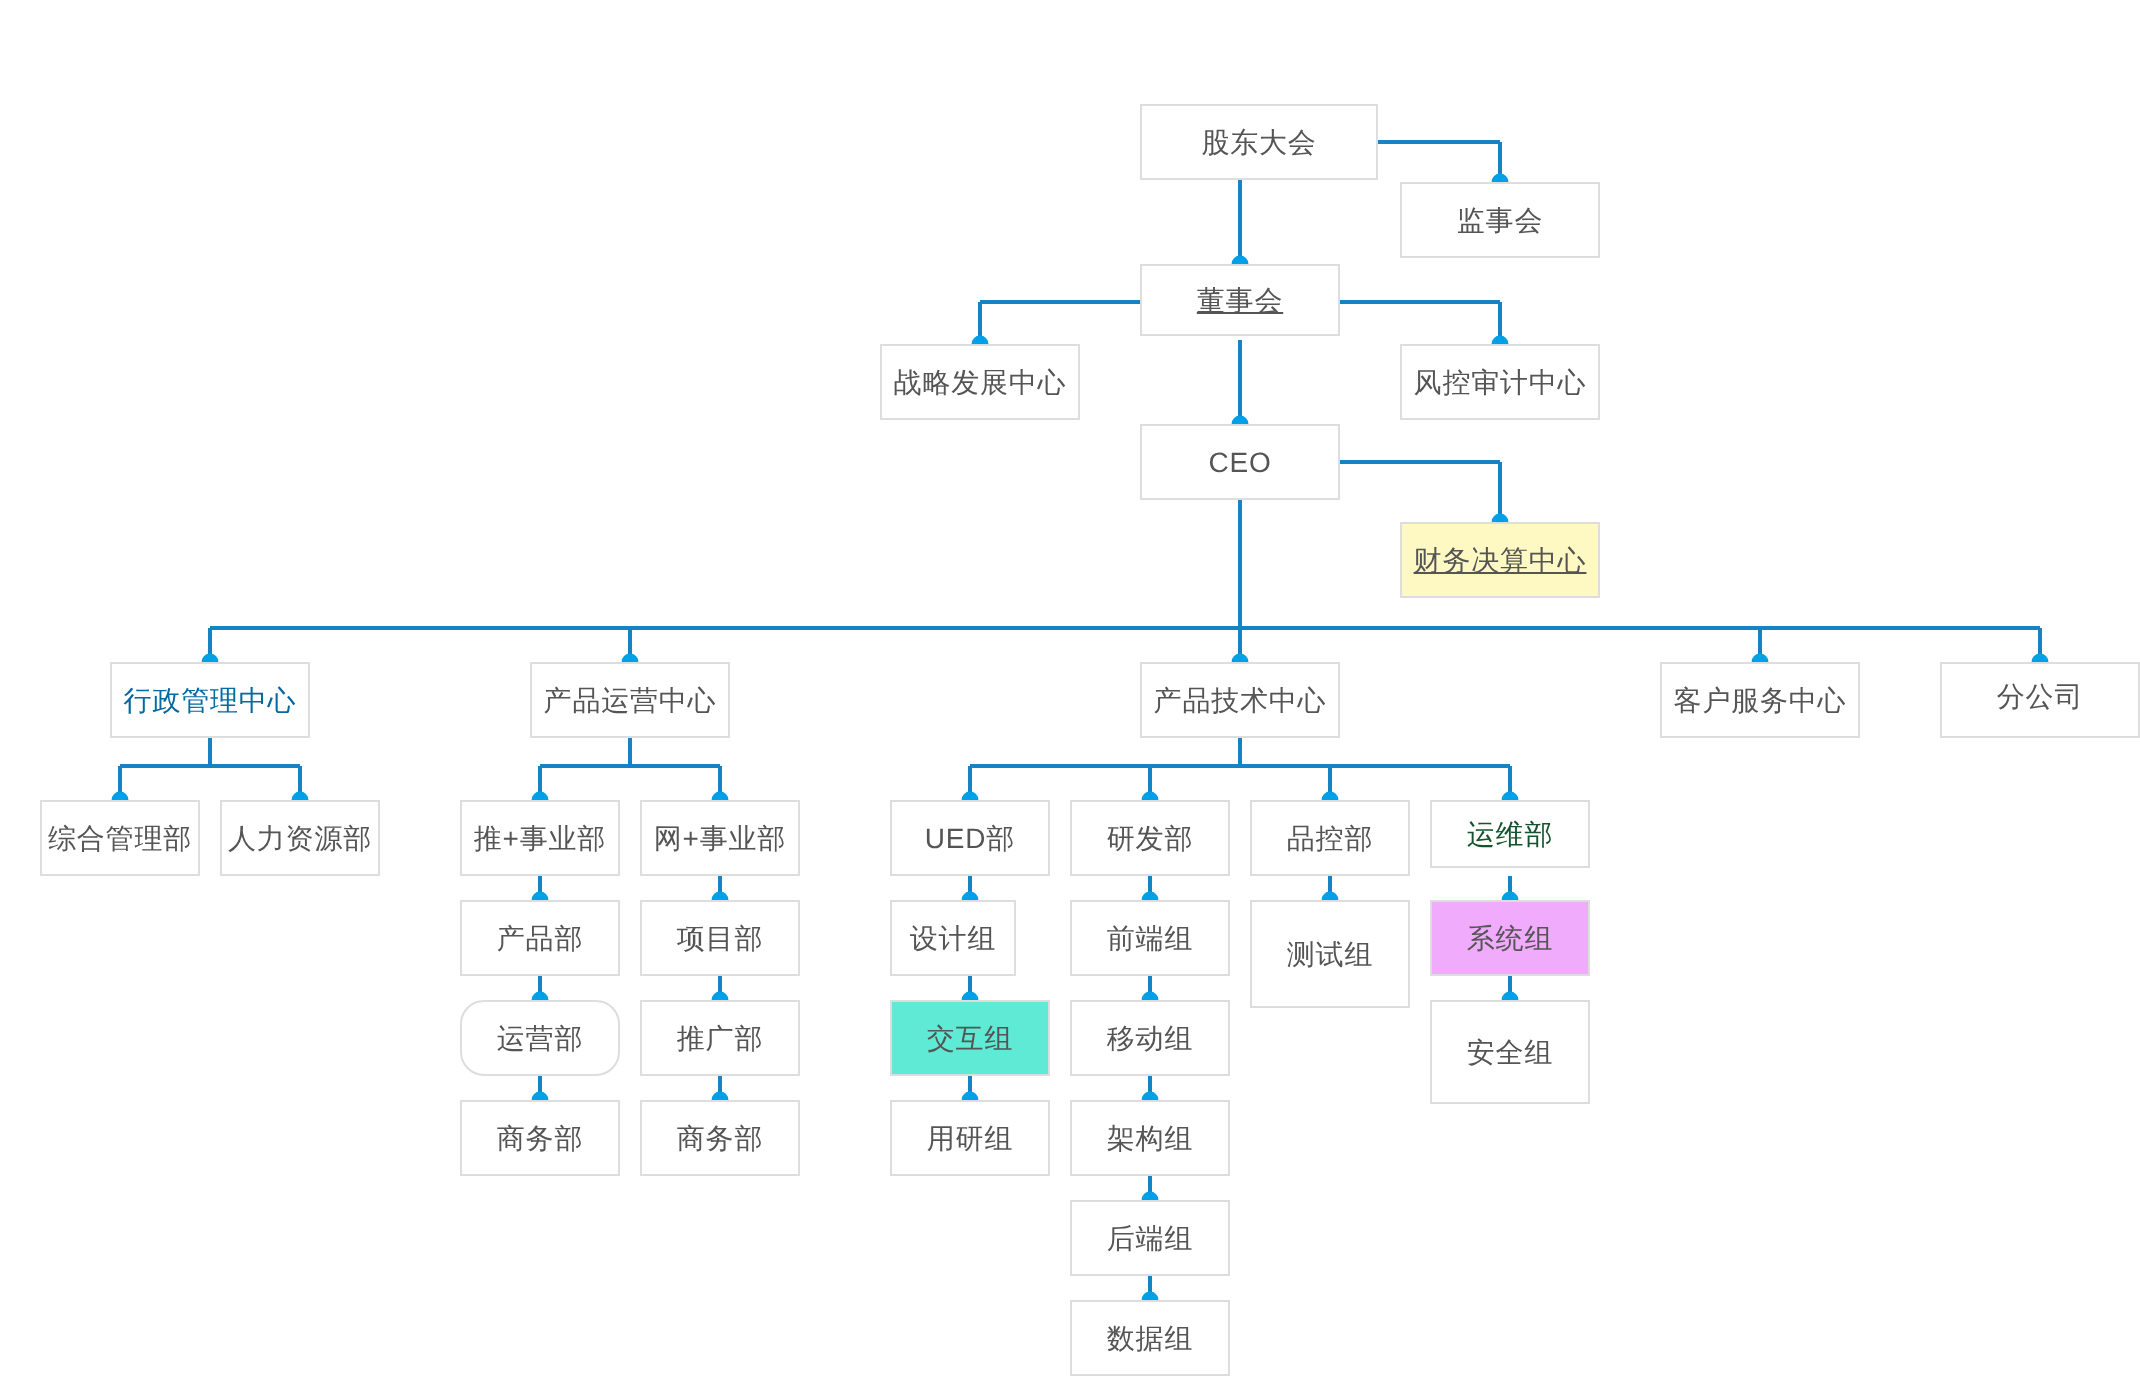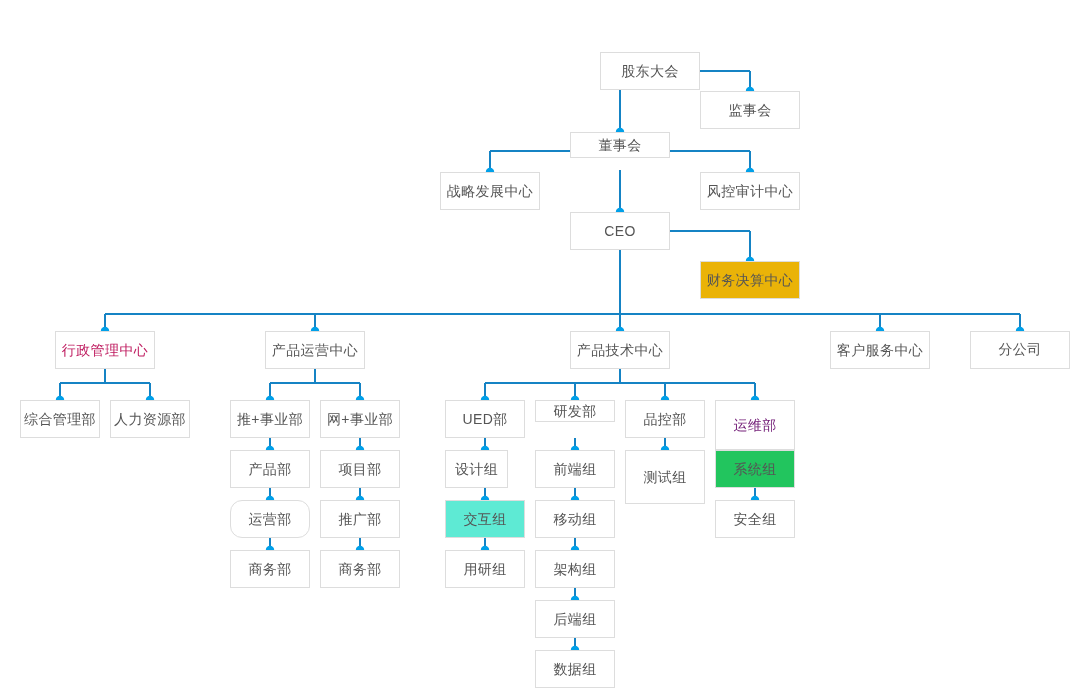--- a/index.html
+++ b/index.html
@@ -128,42 +128,42 @@
       <line x1="485" y1="383" x2="485" y2="400" stroke="#1583c4" stroke-width="1.6" shape-rendering="crispEdges"></line>
       <circle cx="485" cy="400" r="4.2" fill="#00a0e9"></circle>
       <line x1="575" y1="383" x2="575" y2="400" stroke="#1583c4" stroke-width="1.6" shape-rendering="crispEdges"></line>
       <circle cx="575" cy="400" r="4.2" fill="#00a0e9"></circle>
       <line x1="665" y1="383" x2="665" y2="400" stroke="#1583c4" stroke-width="1.6" shape-rendering="crispEdges"></line>
       <circle cx="665" cy="400" r="4.2" fill="#00a0e9"></circle>
       <line x1="755" y1="383" x2="755" y2="400" stroke="#1583c4" stroke-width="1.6" shape-rendering="crispEdges"></line>
       <circle cx="755" cy="400" r="4.2" fill="#00a0e9"></circle>
     </svg>
   <div id="node-layer">
-      <div class="node" style="left: 570px; top: 52px; width: 100px; height: 38px; border-color: rgb(221, 221, 221); background: rgb(255, 255, 255); color: rgb(85, 85, 85); margin-left: 30px;">
+      <div class="node" style="left: 570px; top: 52px; width: 119px; height: 38px; border-color: rgb(221, 221, 221); background: rgb(255, 255, 255); color: rgb(85, 85, 85);">
         <span class="node-label">股东大会</span>
       </div>
       <div class="node" style="left: 700px; top: 91px; width: 100px; height: 38px; border-color: rgb(221, 221, 221); background: rgb(255, 255, 255); color: rgb(85, 85, 85);">
         <span class="node-label">监事会</span>
       </div>
-      <div class="node" style="left: 570px; top: 132px; width: 100px; height: 26px; border-color: rgb(221, 221, 221); background: rgb(255, 255, 255); color: rgb(85, 85, 85);">
+      <div class="node" style="left: 570px; top: 132px; width: 100px; height: 36px; border-color: rgb(221, 221, 221); background: rgb(255, 255, 255); color: rgb(85, 85, 85); text-decoration: underline;">
         <span class="node-label">董事会</span>
       </div>
       <div class="node" style="left: 440px; top: 172px; width: 100px; height: 38px; border-color: rgb(221, 221, 221); background: rgb(255, 255, 255); color: rgb(85, 85, 85);">
         <span class="node-label">战略发展中心</span>
       </div>
       <div class="node" style="left: 700px; top: 172px; width: 100px; height: 38px; border-color: rgb(221, 221, 221); background: rgb(255, 255, 255); color: rgb(85, 85, 85);">
         <span class="node-label">风控审计中心</span>
       </div>
       <div class="node" style="left: 570px; top: 212px; width: 100px; height: 38px; border-color: rgb(221, 221, 221); background: rgb(255, 255, 255); color: rgb(85, 85, 85);">
         <span class="node-label">CEO</span>
       </div>
-      <div class="node" style="left: 700px; top: 261px; width: 100px; height: 38px; border-color: rgb(221, 221, 221); background: #eab308; color: rgb(85, 85, 85);">
+      <div class="node" style="left: 700px; top: 261px; width: 100px; height: 38px; border-color: rgb(221, 221, 221); background: #fef9c3; color: rgb(85, 85, 85); text-decoration: underline;">
         <span class="node-label">财务决算中心</span>
       </div>
-      <div class="node" style="left: 55px; top: 331px; width: 100px; height: 38px; border-color: rgb(221, 221, 221); background: rgb(255, 255, 255); color: #be185d;">
+      <div class="node" style="left: 55px; top: 331px; width: 100px; height: 38px; border-color: rgb(221, 221, 221); background: rgb(255, 255, 255); color: #0369a1;">
         <span class="node-label">行政管理中心</span>
       </div>
       <div class="node" style="left: 265px; top: 331px; width: 100px; height: 38px; border-color: rgb(221, 221, 221); background: rgb(255, 255, 255); color: rgb(85, 85, 85);">
         <span class="node-label">产品运营中心</span>
       </div>
       <div class="node" style="left: 570px; top: 331px; width: 100px; height: 38px; border-color: rgb(221, 221, 221); background: rgb(255, 255, 255); color: rgb(85, 85, 85);">
         <span class="node-label">产品技术中心</span>
       </div>
       <div class="node" style="left: 830px; top: 331px; width: 100px; height: 38px; border-color: rgb(221, 221, 221); background: rgb(255, 255, 255); color: rgb(85, 85, 85);">
         <span class="node-label">客户服务中心</span>
@@ -197,48 +197,48 @@
       </div>
       <div class="node" style="left: 230px; top: 550px; width: 80px; height: 38px; border-color: rgb(221, 221, 221); background: rgb(255, 255, 255); color: rgb(85, 85, 85);">
         <span class="node-label">商务部</span>
       </div>
       <div class="node" style="left: 320px; top: 550px; width: 80px; height: 38px; border-color: rgb(221, 221, 221); background: rgb(255, 255, 255); color: rgb(85, 85, 85);">
         <span class="node-label">商务部</span>
       </div>
       <div class="node" style="left: 445px; top: 400px; width: 80px; height: 38px; border-color: rgb(221, 221, 221); background: rgb(255, 255, 255); color: rgb(85, 85, 85);">
         <span class="node-label">UED部</span>
       </div>
-      <div class="node" style="left: 535px; top: 400px; width: 80px; height: 22px; border-color: rgb(221, 221, 221); background: rgb(255, 255, 255); color: rgb(85, 85, 85);">
+      <div class="node" style="left: 535px; top: 400px; width: 80px; height: 38px; border-color: rgb(221, 221, 221); background: rgb(255, 255, 255); color: rgb(85, 85, 85);">
         <span class="node-label">研发部</span>
       </div>
       <div class="node" style="left: 625px; top: 400px; width: 80px; height: 38px; border-color: rgb(221, 221, 221); background: rgb(255, 255, 255); color: rgb(85, 85, 85);">
         <span class="node-label">品控部</span>
       </div>
-      <div class="node" style="left: 715px; top: 400px; width: 80px; height: 50px; border-color: rgb(221, 221, 221); background: rgb(255, 255, 255); color: #701a75;">
+      <div class="node" style="left: 715px; top: 400px; width: 80px; height: 34px; border-color: rgb(221, 221, 221); background: rgb(255, 255, 255); color: #14532d;">
         <span class="node-label">运维部</span>
       </div>
       <div class="node" style="left: 445px; top: 450px; width: 63px; height: 38px; border-color: rgb(221, 221, 221); background: rgb(255, 255, 255); color: rgb(85, 85, 85); text-align: center;">
         <span class="node-label">设计组</span>
       </div>
       <div class="node" style="left: 535px; top: 450px; width: 80px; height: 38px; border-color: rgb(221, 221, 221); background: rgb(255, 255, 255); color: rgb(85, 85, 85);">
         <span class="node-label">前端组</span>
       </div>
       <div class="node" style="left: 625px; top: 450px; width: 80px; height: 54px; border-color: rgb(221, 221, 221); background: rgb(255, 255, 255); color: rgb(85, 85, 85);">
         <span class="node-label">测试组</span>
       </div>
-      <div class="node" style="left: 715px; top: 450px; width: 80px; height: 38px; border-color: rgb(221, 221, 221); background: #22c55e; color: rgb(85, 85, 85);">
+      <div class="node" style="left: 715px; top: 450px; width: 80px; height: 38px; border-color: rgb(221, 221, 221); background: #f0abfc; color: rgb(85, 85, 85);">
         <span class="node-label">系统组</span>
       </div>
       <div class="node" style="left: 445px; top: 500px; width: 80px; height: 38px; border-color: rgb(221, 221, 221); background: #5eead4; color: rgb(85, 85, 85);">
         <span class="node-label">交互组</span>
       </div>
       <div class="node" style="left: 535px; top: 500px; width: 80px; height: 38px; border-color: rgb(221, 221, 221); background: rgb(255, 255, 255); color: rgb(85, 85, 85);">
         <span class="node-label">移动组</span>
       </div>
-      <div class="node" style="left: 715px; top: 500px; width: 80px; height: 38px; border-color: rgb(221, 221, 221); background: rgb(255, 255, 255); color: rgb(85, 85, 85);">
+      <div class="node" style="left: 715px; top: 500px; width: 80px; height: 52px; border-color: rgb(221, 221, 221); background: rgb(255, 255, 255); color: rgb(85, 85, 85);">
         <span class="node-label">安全组</span>
       </div>
       <div class="node" style="left: 445px; top: 550px; width: 80px; height: 38px; border-color: rgb(221, 221, 221); background: rgb(255, 255, 255); color: rgb(85, 85, 85);">
         <span class="node-label">用研组</span>
       </div>
       <div class="node" style="left: 535px; top: 550px; width: 80px; height: 38px; border-color: rgb(221, 221, 221); background: rgb(255, 255, 255); color: rgb(85, 85, 85);">
         <span class="node-label">架构组</span>
       </div>
       <div class="node" style="left: 535px; top: 600px; width: 80px; height: 38px; border-color: rgb(221, 221, 221); background: rgb(255, 255, 255); color: rgb(85, 85, 85);">
         <span class="node-label">后端组</span>

